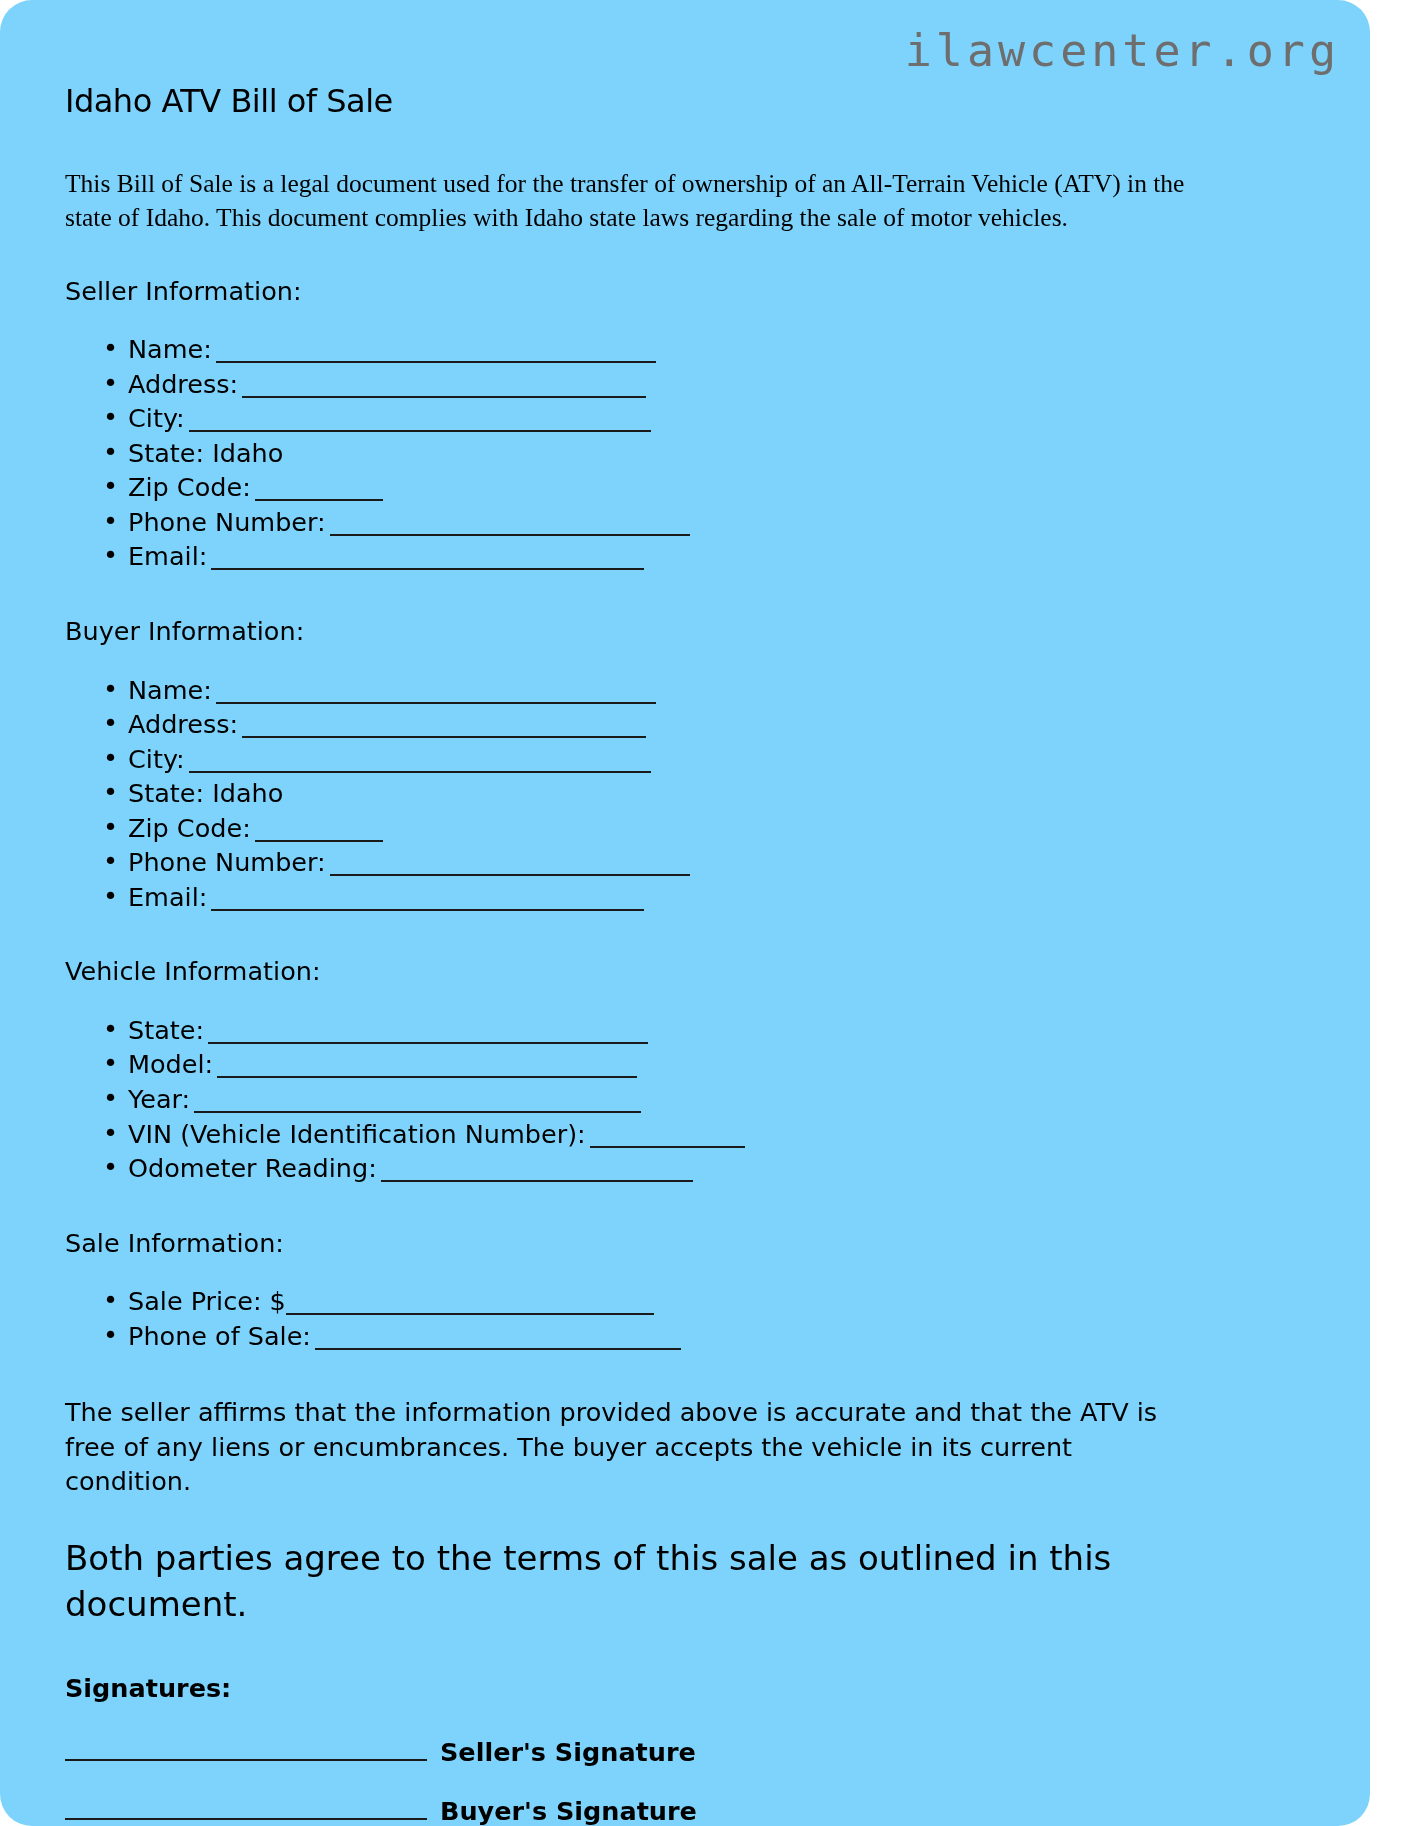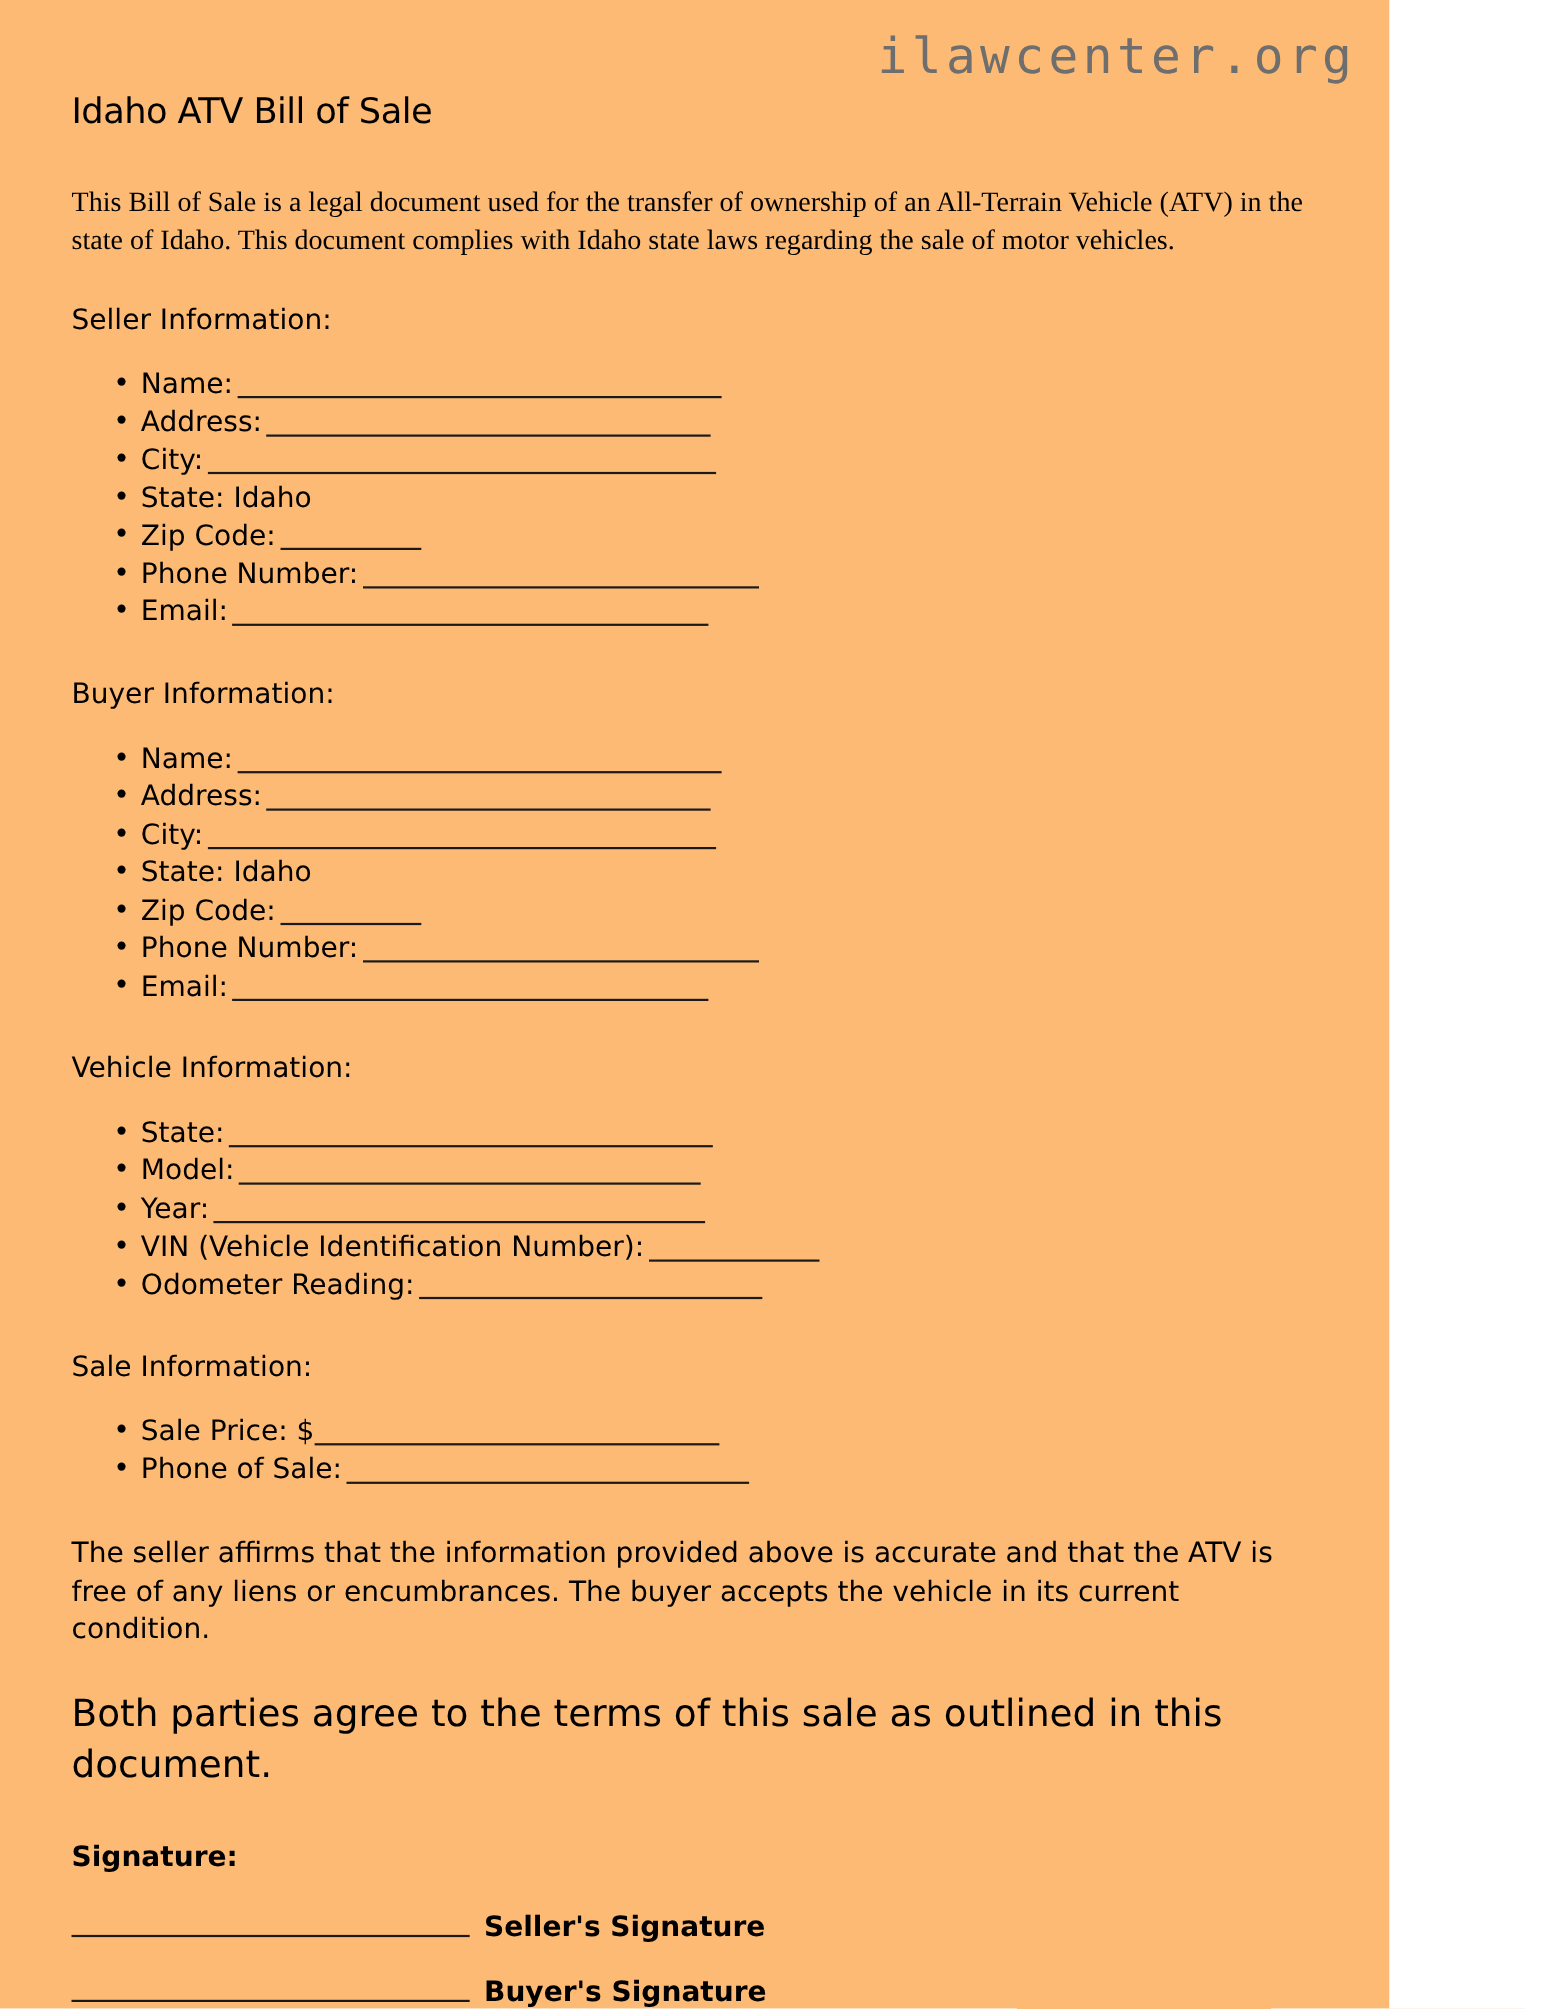--- a/index.html
+++ b/index.html
@@ -2,27 +2,28 @@
 <html><head>
 <meta charset="utf-8">
 <style>
   html, body {
     margin: 0;
     padding: 0;
     background: #ffffff;
   }
   .page {
     position: relative;
-    width: 1263px;
+    width: 1370px;
     height: 1826px;
-    background: #fdba74;
+    background: #7dd3fc;
     font-family: "DejaVu Sans", sans-serif;
     color: #000000;
     box-sizing: border-box;
     overflow: hidden;
+    border-radius: 32px;
   }
   .watermark {
     position: absolute;
     top: 28px;
     right: 30px;
     font-family: "DejaVu Sans Mono", monospace;
     font-size: 45px;
     letter-spacing: 4px;
     color: #6e6e6e;
     white-space: nowrap;
@@ -163,21 +164,21 @@
     <h2 class="section-heading">Sale Information:</h2>
     <ul class="field-list">
         <li><span>Sale Price: $</span><span class="blank nogap" style="width: 368px;"></span></li>
         <li><span>Phone of Sale:</span><span class="blank" style="width: 366px;"></span></li>
       </ul>
 
     <p class="affirm">The seller affirms that the information provided above is accurate and that the ATV is free of any liens or encumbrances. The buyer accepts the vehicle in its current condition.</p>
 
     <p class="agree">Both parties agree to the terms of this sale as outlined in this document.</p>
 
-    <h2 class="sig-heading">Signature:</h2>
+    <h2 class="sig-heading">Signatures:</h2>
 
     <div id="sig-rows">
         <div class="sig-row">
           <span class="sig-line"></span>
           <span class="sig-label">Seller's Signature</span>
         </div>
         <div class="sig-row">
           <span class="sig-line"></span>
           <span class="sig-label">Buyer's Signature</span>
         </div>

